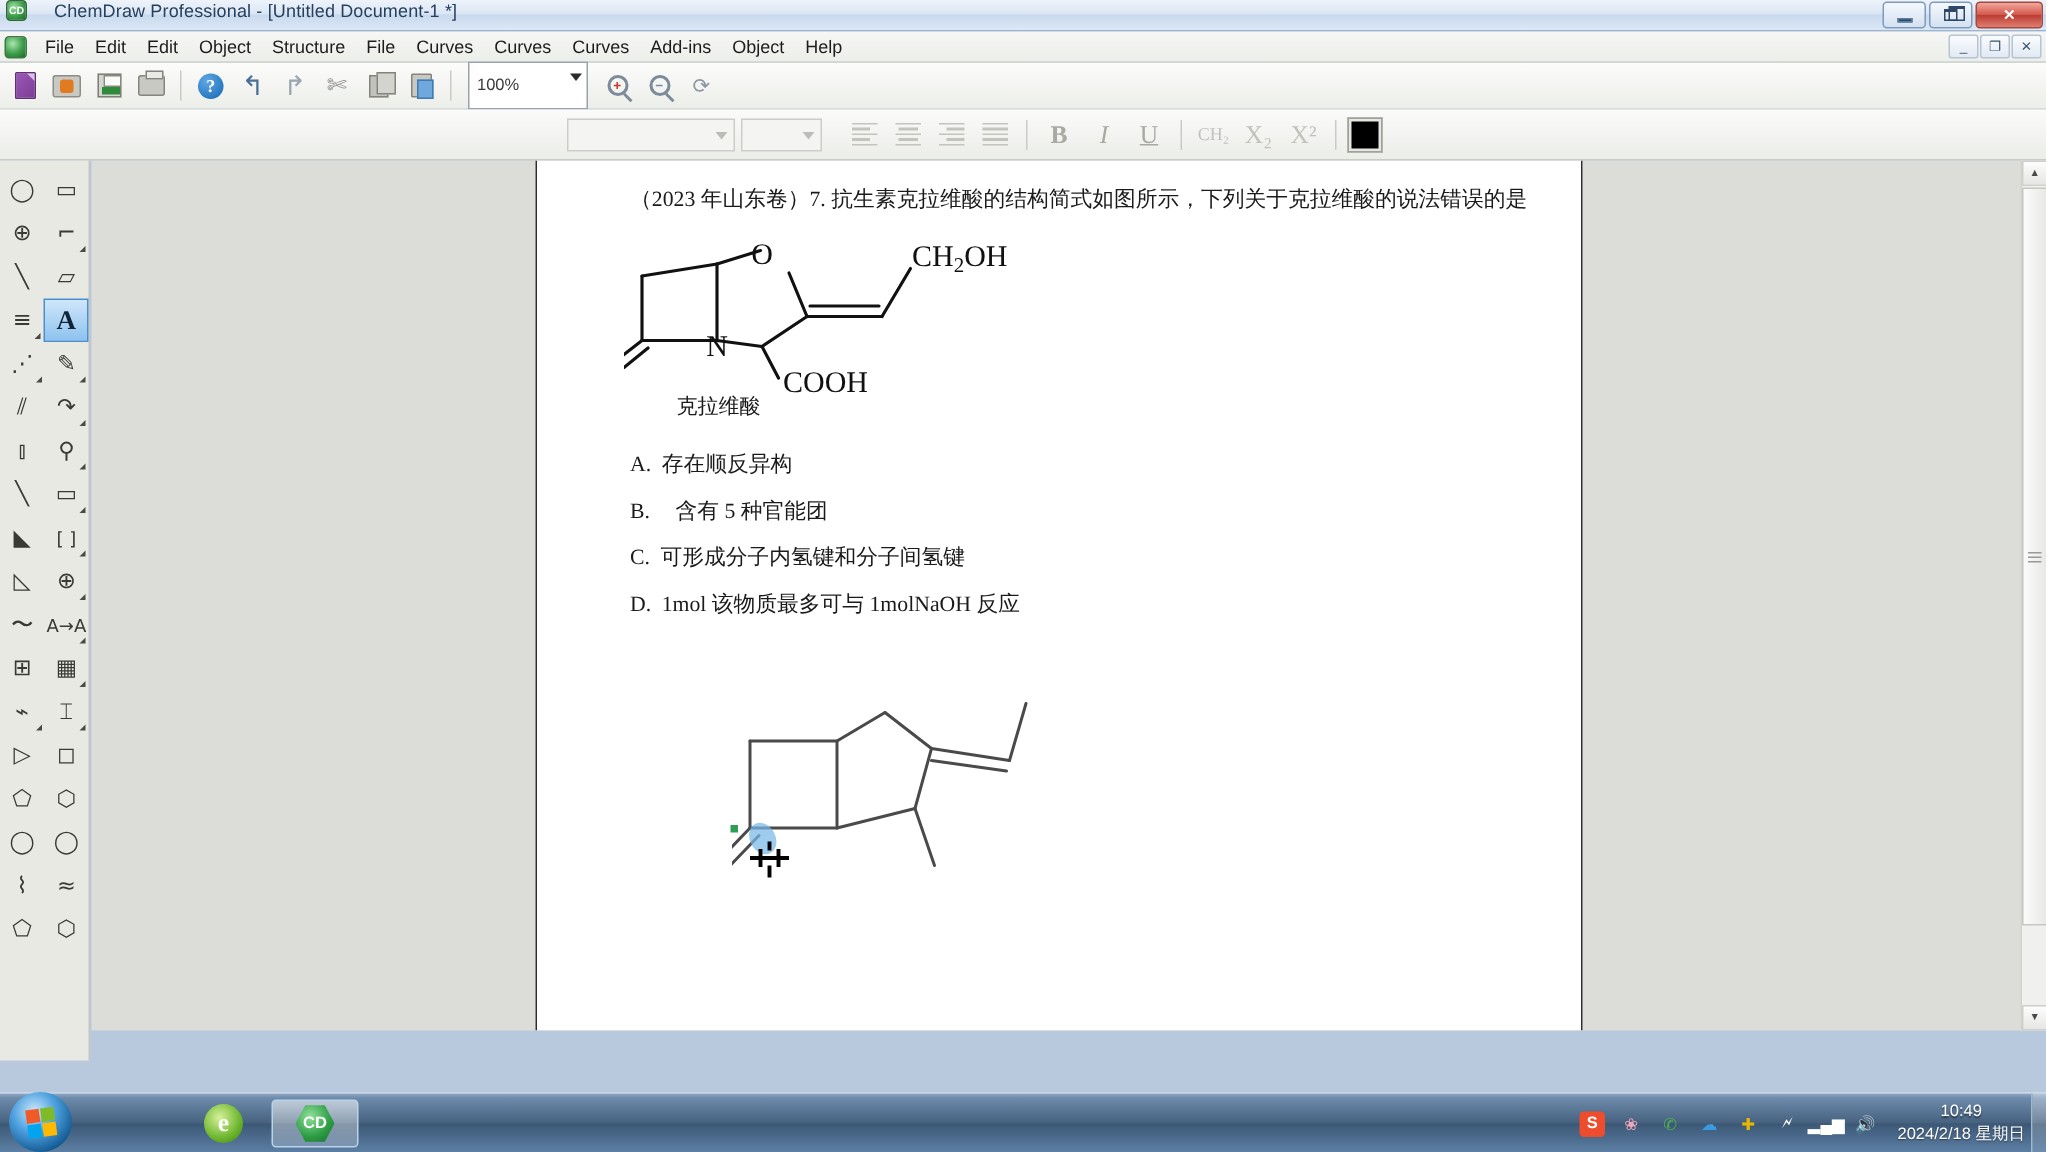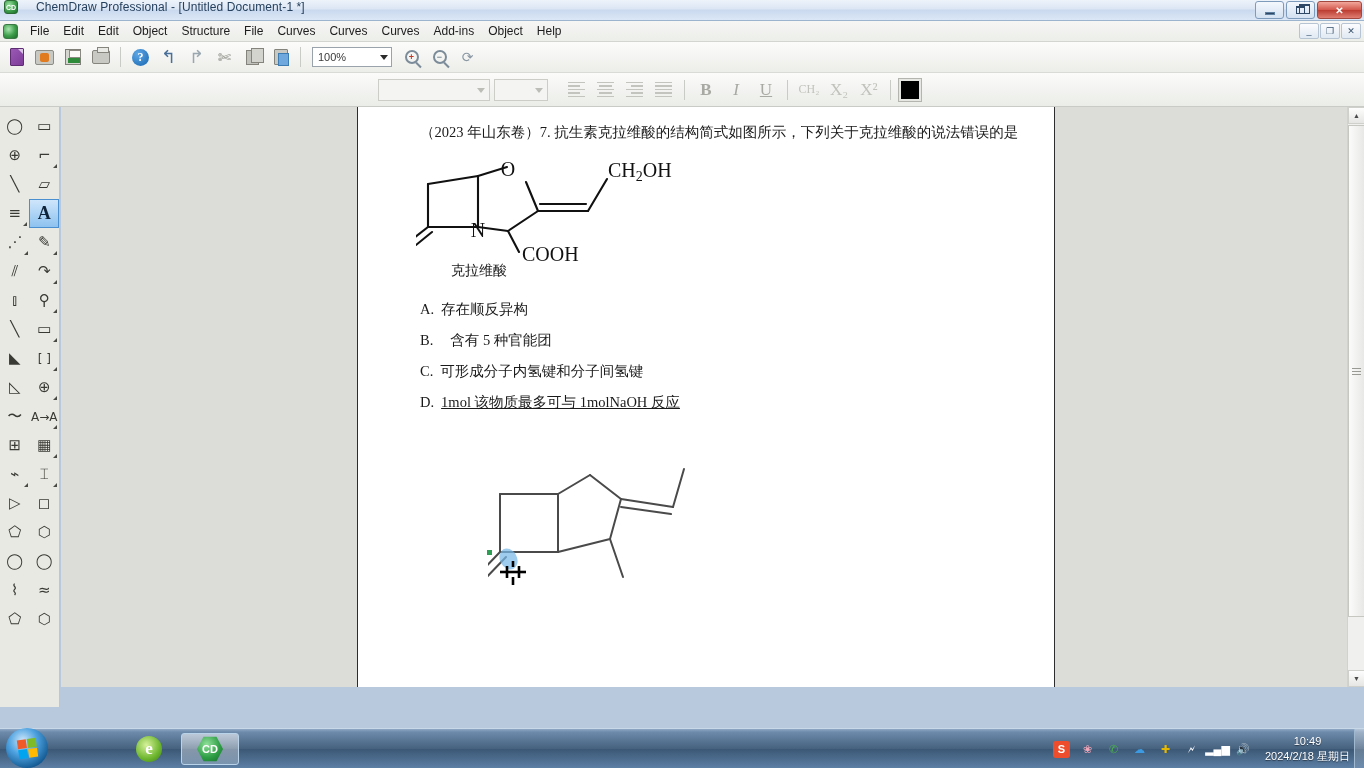--- a/index.html
+++ b/index.html
@@ -55,21 +55,21 @@
   
   .toolbar{
     position:absolute; left:0; top:42px; width:1364px; height:31px;
     background:linear-gradient(to bottom,#fcfcfb,#eceee9);
     border-bottom:1px solid #d9dbd6;
     display:flex; align-items:center; padding-left:4px; gap:3px;
   }
   .tb{ width:25px; height:25px; display:flex; align-items:center;
        justify-content:center; border-radius:2px; position:relative;}
   .sep{ width:1px; height:20px; background:#c9cbc6; margin:0 4px; flex:none;}
-  .zoombox{ width:80px; height:20px; background:#fff; border:1px solid #9aa2ab;
+  .zoombox{ width:80px; height:32px; background:#fff; border:1px solid #9aa2ab;
      display:flex; align-items:center; position:relative; margin:0 4px;}
   .zoombox span{ font-size:11px; color:#3a3a3a; padding-left:5px;}
   .zoombox .arw{ position:absolute; right:3px; top:7px;
      border-left:4px solid transparent; border-right:4px solid transparent;
      border-top:5px solid #2b2b2b;}
 
   
   .ic-new{width:14px;height:18px;background:linear-gradient(135deg,#9b59b6,#7d3c98);
      border:1px solid #5f2d74;border-radius:1px;position:relative;}
   .ic-new:after{content:"";position:absolute;right:0;top:0;border-left:5px solid transparent;border-top:5px solid #d8c3e4;}
@@ -533,21 +533,21 @@
         <text x="106" y="112">COOH</text>
       </g>
     </svg>
 
     <div class="qtext" style="left:93px; top:155px; font-size:14px;">克拉维酸</div>
 
     <div id="options-list">
         <div class="qtext" style="left: 62px; top: 193px; font-size: 14.5px;"><span>A.</span><span style="margin-left: 7px;">存在顺反异构</span></div>
         <div class="qtext" style="left: 62px; top: 224px; font-size: 14.5px;"><span>B.</span><span style="margin-left: 17px;">含有 5 种官能团</span></div>
         <div class="qtext" style="left: 62px; top: 255px; font-size: 14.5px;"><span>C.</span><span style="margin-left: 7px;">可形成分子内氢键和分子间氢键</span></div>
-        <div class="qtext" style="left: 62px; top: 286px; font-size: 14.5px;"><span>D.</span><span style="margin-left: 7px; text-decoration: underline;">1mol 该物质最多可与 1molNaOH 反应</span></div>
+        <div class="qtext" style="left: 62px; top: 286px; font-size: 14.5px;"><span>D.</span><span style="margin-left: 7px;">1mol 该物质最多可与 1molNaOH 反应</span></div>
       </div>
 
     <svg width="250" height="130" style="position:absolute;left:130px;top:360px;">
       <g stroke="#4a4a4a" stroke-width="2" fill="none" stroke-linecap="round">
 
         <line x1="12" y1="27" x2="12" y2="85"></line>
         <line x1="12" y1="27" x2="70" y2="27"></line>
         <line x1="70" y1="27" x2="70" y2="85"></line>
         <line x1="12" y1="85" x2="70" y2="85"></line>
 

